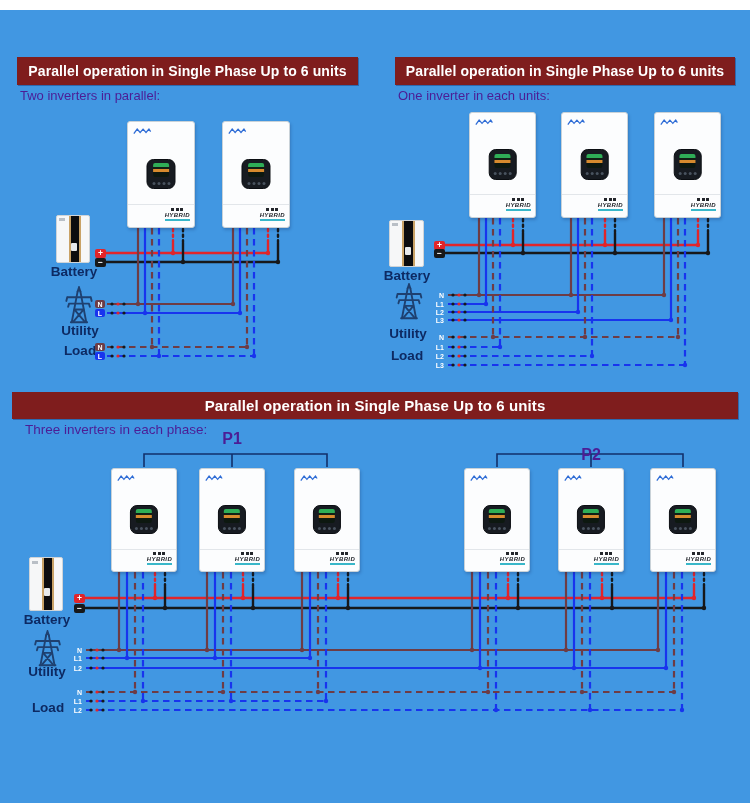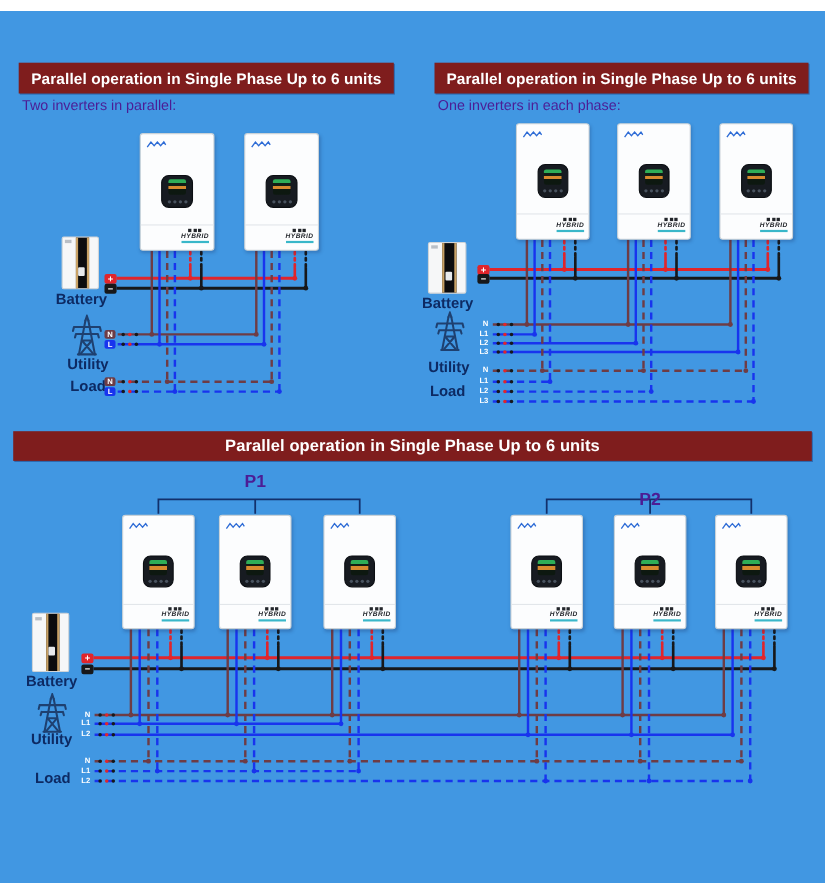--- a/index.html
+++ b/index.html
@@ -300,21 +300,22 @@
       <circle cx="694" cy="598" r="2.2" fill="#e1252b"></circle>
       <circle cx="704" cy="608" r="2.2" fill="#17181a"></circle>
     </svg>
 
   <div class="layer">
     <div class="title-bar" id="tb-tl">Parallel operation in Single Phase Up to 6 units</div>
     <div class="title-bar" id="tb-tr">Parallel operation in Single Phase Up to 6 units</div>
     <div class="title-bar" id="tb-bot">Parallel operation in Single Phase Up to 6 units</div>
 
     <div class="subtitle" id="st-tl">Two inverters in parallel:</div>
-    <div class="subtitle" id="st-tr">One inverters in each phase:</div>
+    <div class="subtitle" id="st-tr">One inverter in each units:</div>
+    <div class="subtitle" id="st-bot">Three inverters in each phase:</div>
 
     <div class="caption" style="left:74px;top:264px">Battery</div>
     <div class="caption" style="left:80px;top:323px">Utility</div>
     <div class="caption" style="left:80px;top:343px">Load</div>
 
     <div class="caption" style="left:407px;top:268px">Battery</div>
     <div class="caption" style="left:408px;top:326px">Utility</div>
     <div class="caption" style="left:407px;top:348px">Load</div>
 
     <div class="caption" style="left:47px;top:612px">Battery</div>

